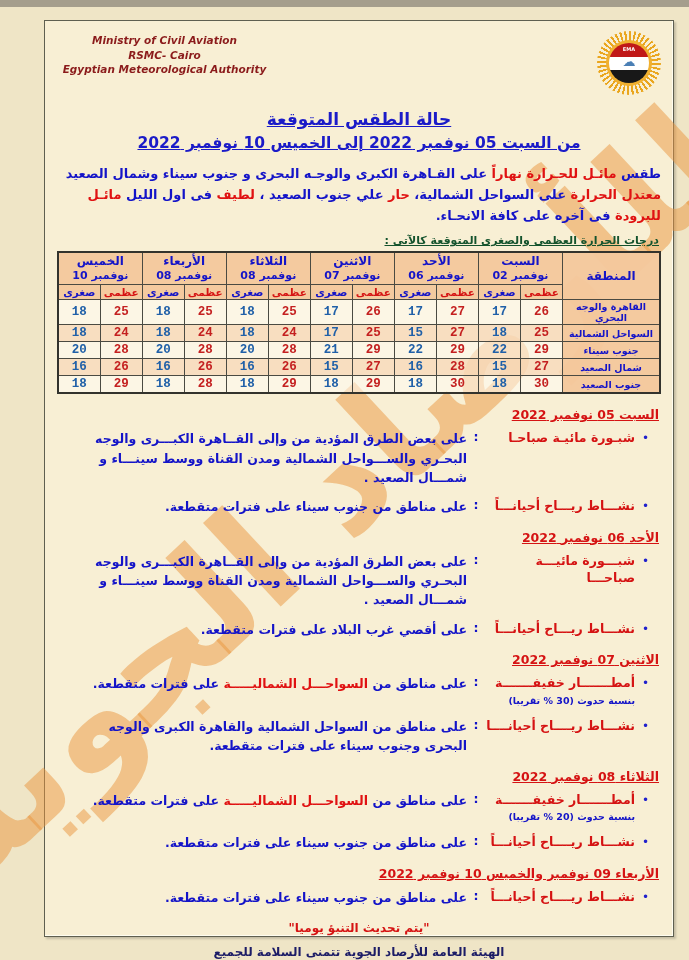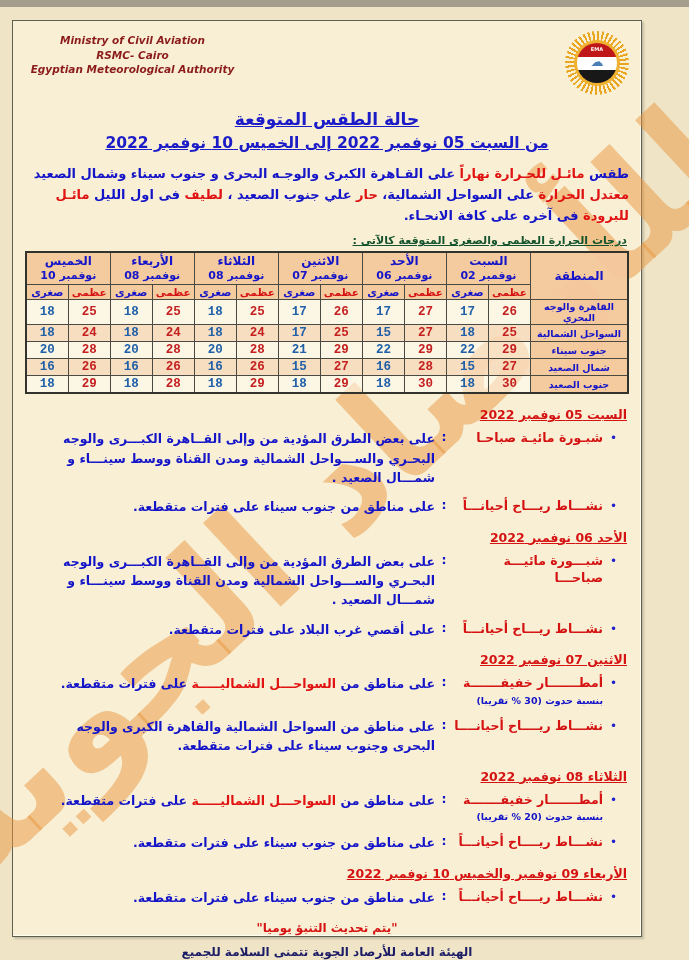--- a/index.html
+++ b/index.html
@@ -4,21 +4,21 @@
 <style>
   html,body{margin:0;padding:0;}
   body{
     width:689px;height:960px;
     background:#efe5c6;
     font-family:"DejaVu Sans",sans-serif;
     position:relative;overflow:hidden;
   }
   .top-strip{position:absolute;top:0;left:0;width:689px;height:7px;background:#a59e8d;}
   .page{
-    position:absolute;left:12px;top:20px;width:630px;height:917px;
+    position:absolute;left:44px;top:20px;width:630px;height:917px;
     background:#f8efd4;
     border:1px solid #5f5f50;
     box-shadow:inset -1px -1px 0 #fffdf0, 2px 2px 2px rgba(0,0,0,.18);
     padding:8px 12px;box-sizing:border-box;
   }
   .watermark{
     position:absolute;left:-120px;top:790px;
     transform:rotate(-43deg);transform-origin:0 0;
     font-size:150px;font-weight:bold;white-space:nowrap;
     color:rgba(233,150,62,.5);

